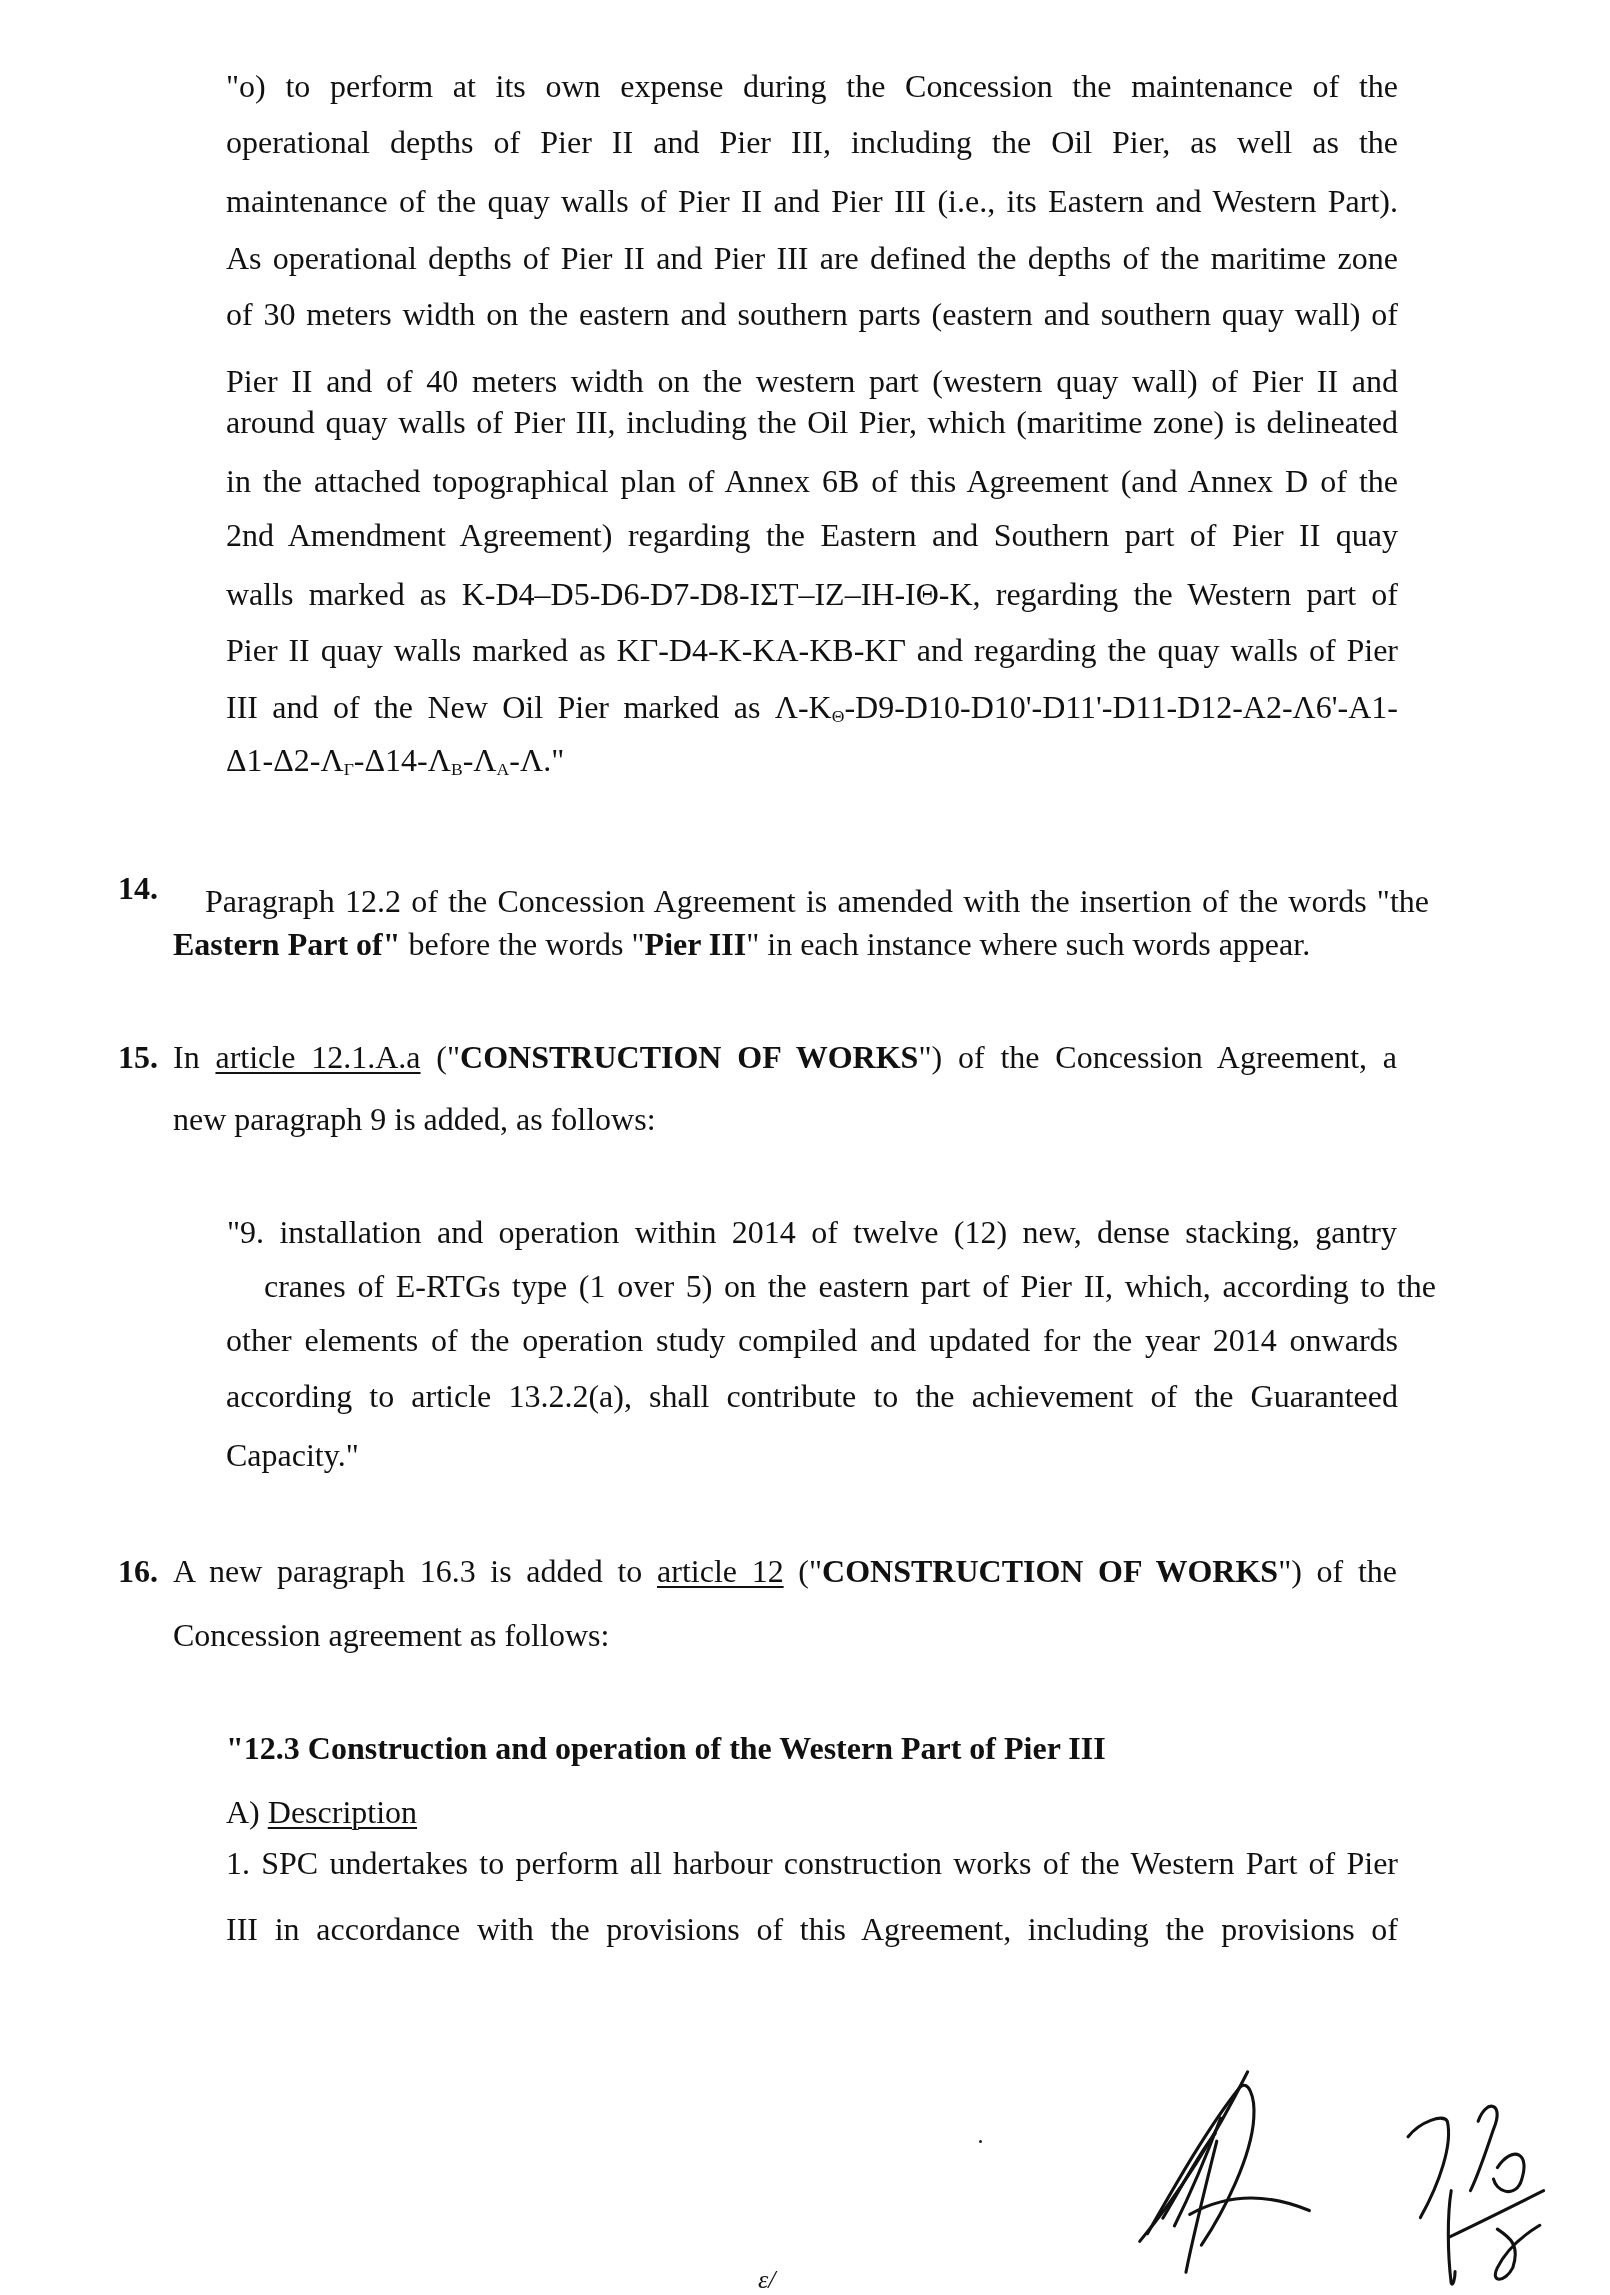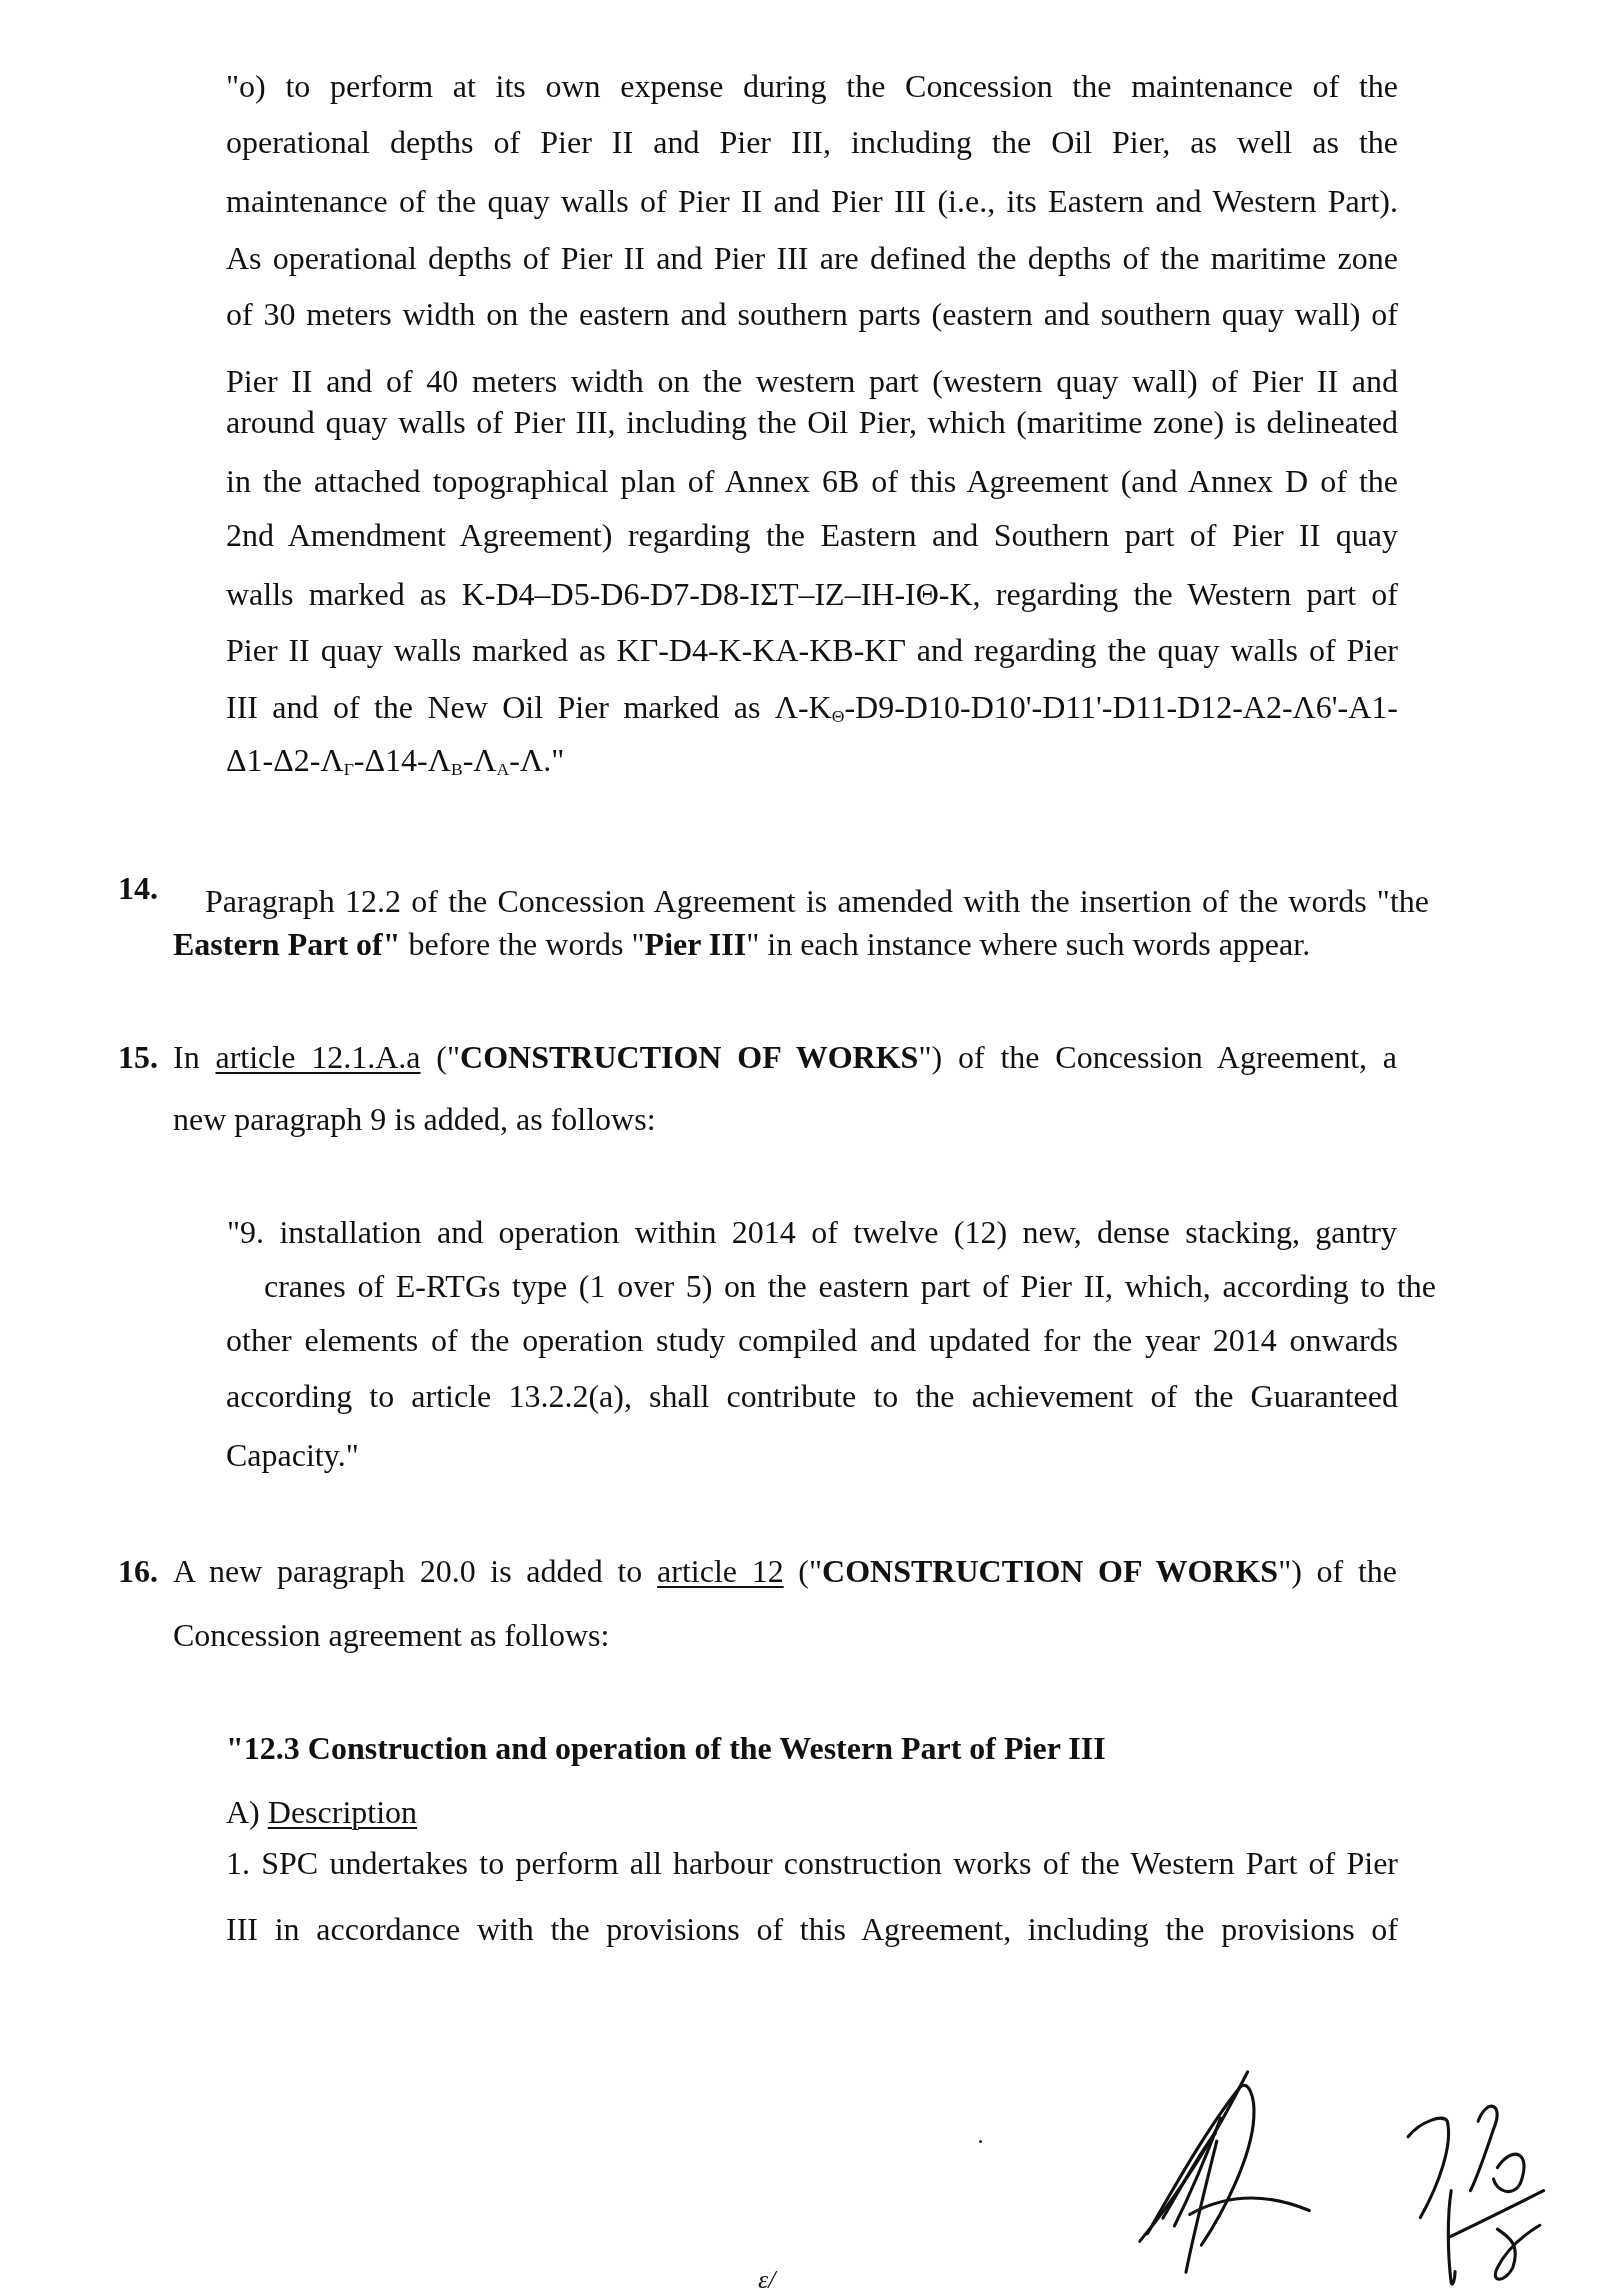--- a/index.html
+++ b/index.html
@@ -48,21 +48,21 @@
 
     <div class="ln just" style="left:227px; top:1213px; width:1170px;">"9. installation and operation within 2014 of twelve (12) new, dense stacking, gantry</div>
     <div class="ln just" style="left:240px; top:1267px; width:1172px;margin-left:24px;">cranes of E-RTGs type (1 over 5) on the eastern part of Pier II, which, according to the</div>
     <div class="ln just" style="left:226px; top:1321px; width:1172px;">other elements of the operation study compiled and updated for the year 2014 onwards</div>
     <div class="ln just" style="left:226px; top:1377px; width:1172px;">according to article 13.2.2(a), shall contribute to the achievement of the Guaranteed</div>
     <div class="ln" style="left:226px; top:1436px;">Capacity."</div>
   </div>
 
   <div>
     <div class="num" style="left:118px; top:1552px;">16.</div>
-    <div class="ln just" style="left:173px; top:1552px; width:1224px;"><span>A new paragraph 20.0 is added to </span><span class="u">article 12</span><span> ("</span><span class="b">CONSTRUCTION OF WORKS</span><span>") of the</span></div>
+    <div class="ln just" style="left:173px; top:1552px; width:1224px;"><span>A new paragraph 16.3 is added to </span><span class="u">article 12</span><span> ("</span><span class="b">CONSTRUCTION OF WORKS</span><span>") of the</span></div>
     <div class="ln" style="left:173px; top:1616px;">Concession agreement as follows:</div>
 
     <div class="ln b" style="left:226px; top:1729px;">"12.3 Construction and operation of the Western Part of Pier III</div>
     <div class="ln" style="left:226px; top:1793px;"><span>A) </span><span class="u">Description</span></div>
     <div class="ln just" style="left:226px; top:1844px; width:1172px;">1. SPC undertakes to perform all harbour construction works of the Western Part of Pier</div>
     <div class="ln just" style="left:226px; top:1898px; width:1172px;margin-top:12px;">III in accordance with the provisions of this Agreement, including the provisions of</div>
   </div>
 
   <div style="position:absolute; left:979px; top:2140px; width:3.1px; height:3.1px; background:#222; border-radius:50%;"></div>
 

